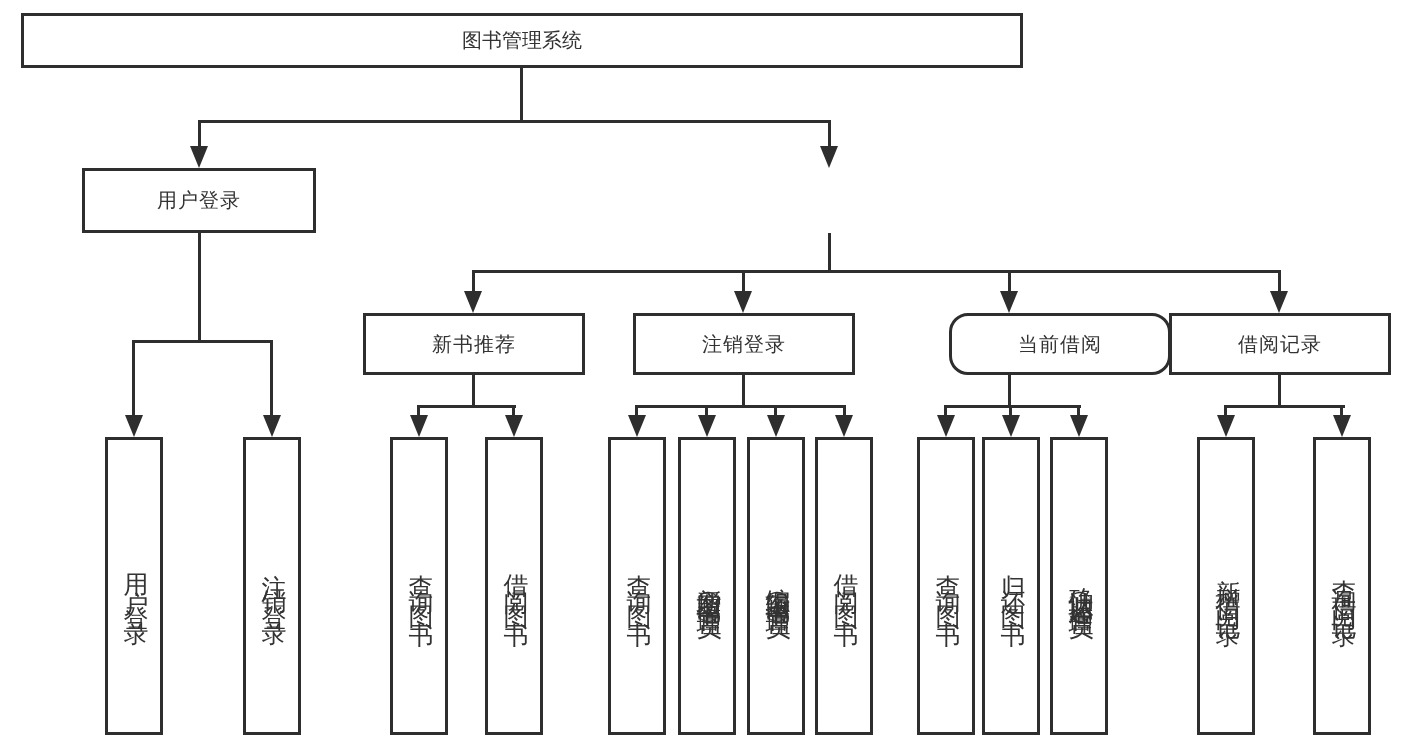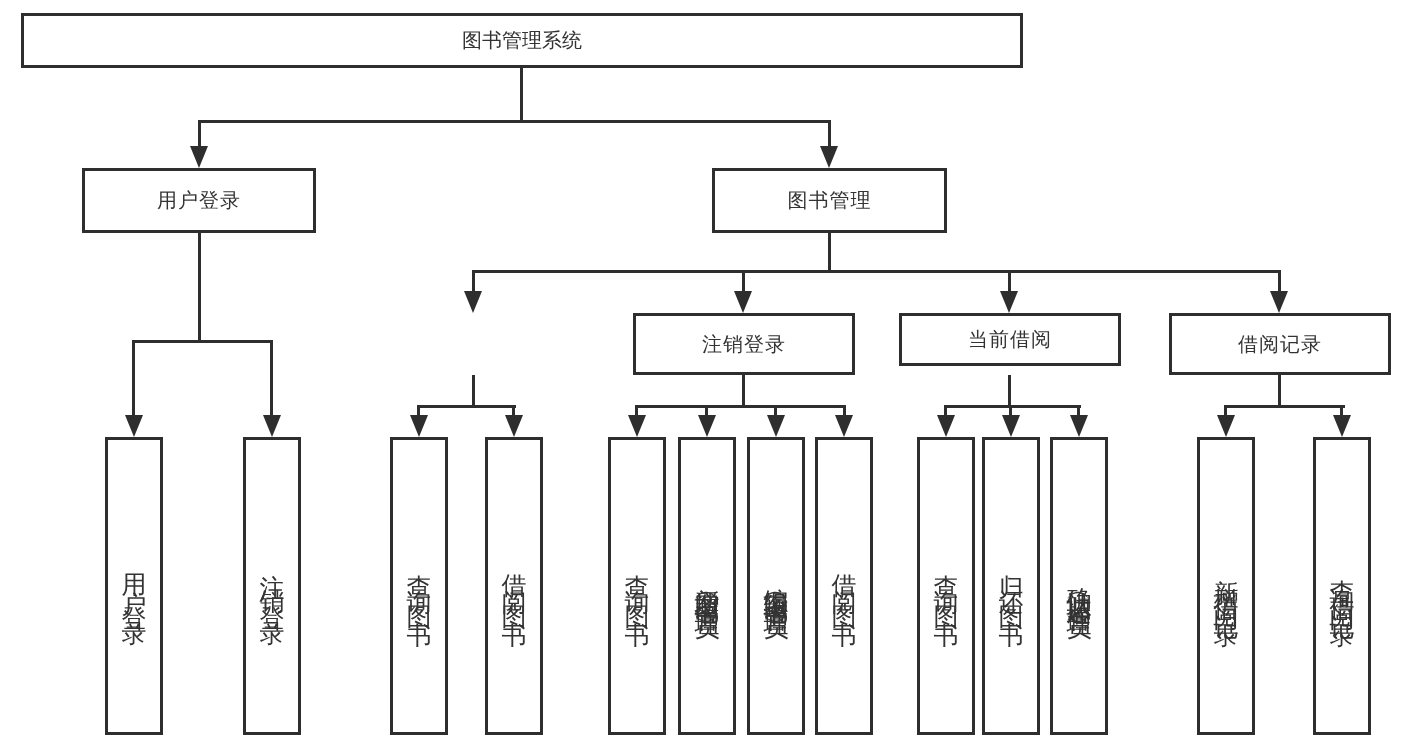--- a/index.html
+++ b/index.html
@@ -1,20 +1,20 @@
 <!DOCTYPE html>
 <html><head>
 <meta charset="utf-8">
 <style>
   html,body{margin:0;padding:0;background:#ffffff;}
   #canvas{
     position:relative;
     width:1405px;height:747px;
     background:#ffffff;
-    font-family:Liberation Serif, serif;
+    font-family:Liberation Mono, monospace;
     overflow:hidden;
   }
   .box{
     position:absolute;
     box-sizing:border-box;
     border:3px solid #2e2e2e;
     background:#ffffff;
     display:flex;align-items:center;justify-content:center;
     color:#333333;
   }
@@ -56,28 +56,28 @@
 
 <div id="canvas">
 
   <div class="box root" style="left:21px;top:13px;width:1002px;height:55px;">
     <span>图书管理系统</span>
   </div>
 
   <div class="box hnode" style="left:82px;top:168px;width:234px;height:65px;">
     <span>用户登录</span>
   </div>
-  <div class="box hnode" style="left:712px;top:168px;width:235px;height:65px;">
-    <span>图书管理</span>
+
+  <div class="box hnode" style="left:363px;top:313px;width:222px;height:62px;">
+    <span>新书推荐</span>
   </div>
-
   <div class="box hnode" style="left:633px;top:313px;width:222px;height:62px;">
     <span>注销登录</span>
   </div>
-  <div class="box hnode" style="left:899px;top:313px;width:222px;height:53px;">
+  <div class="box hnode" style="left:949px;top:313px;width:222px;height:62px;border-radius:19px;">
     <span>当前借阅</span>
   </div>
   <div class="box hnode" style="left:1169px;top:313px;width:222px;height:62px;">
     <span>借阅记录</span>
   </div>
 
   <div class="box leaf" style="left:105px;">
     <span class="vtext short">用户登录</span>
   </div>
   <div class="box leaf" style="left:243px;">

